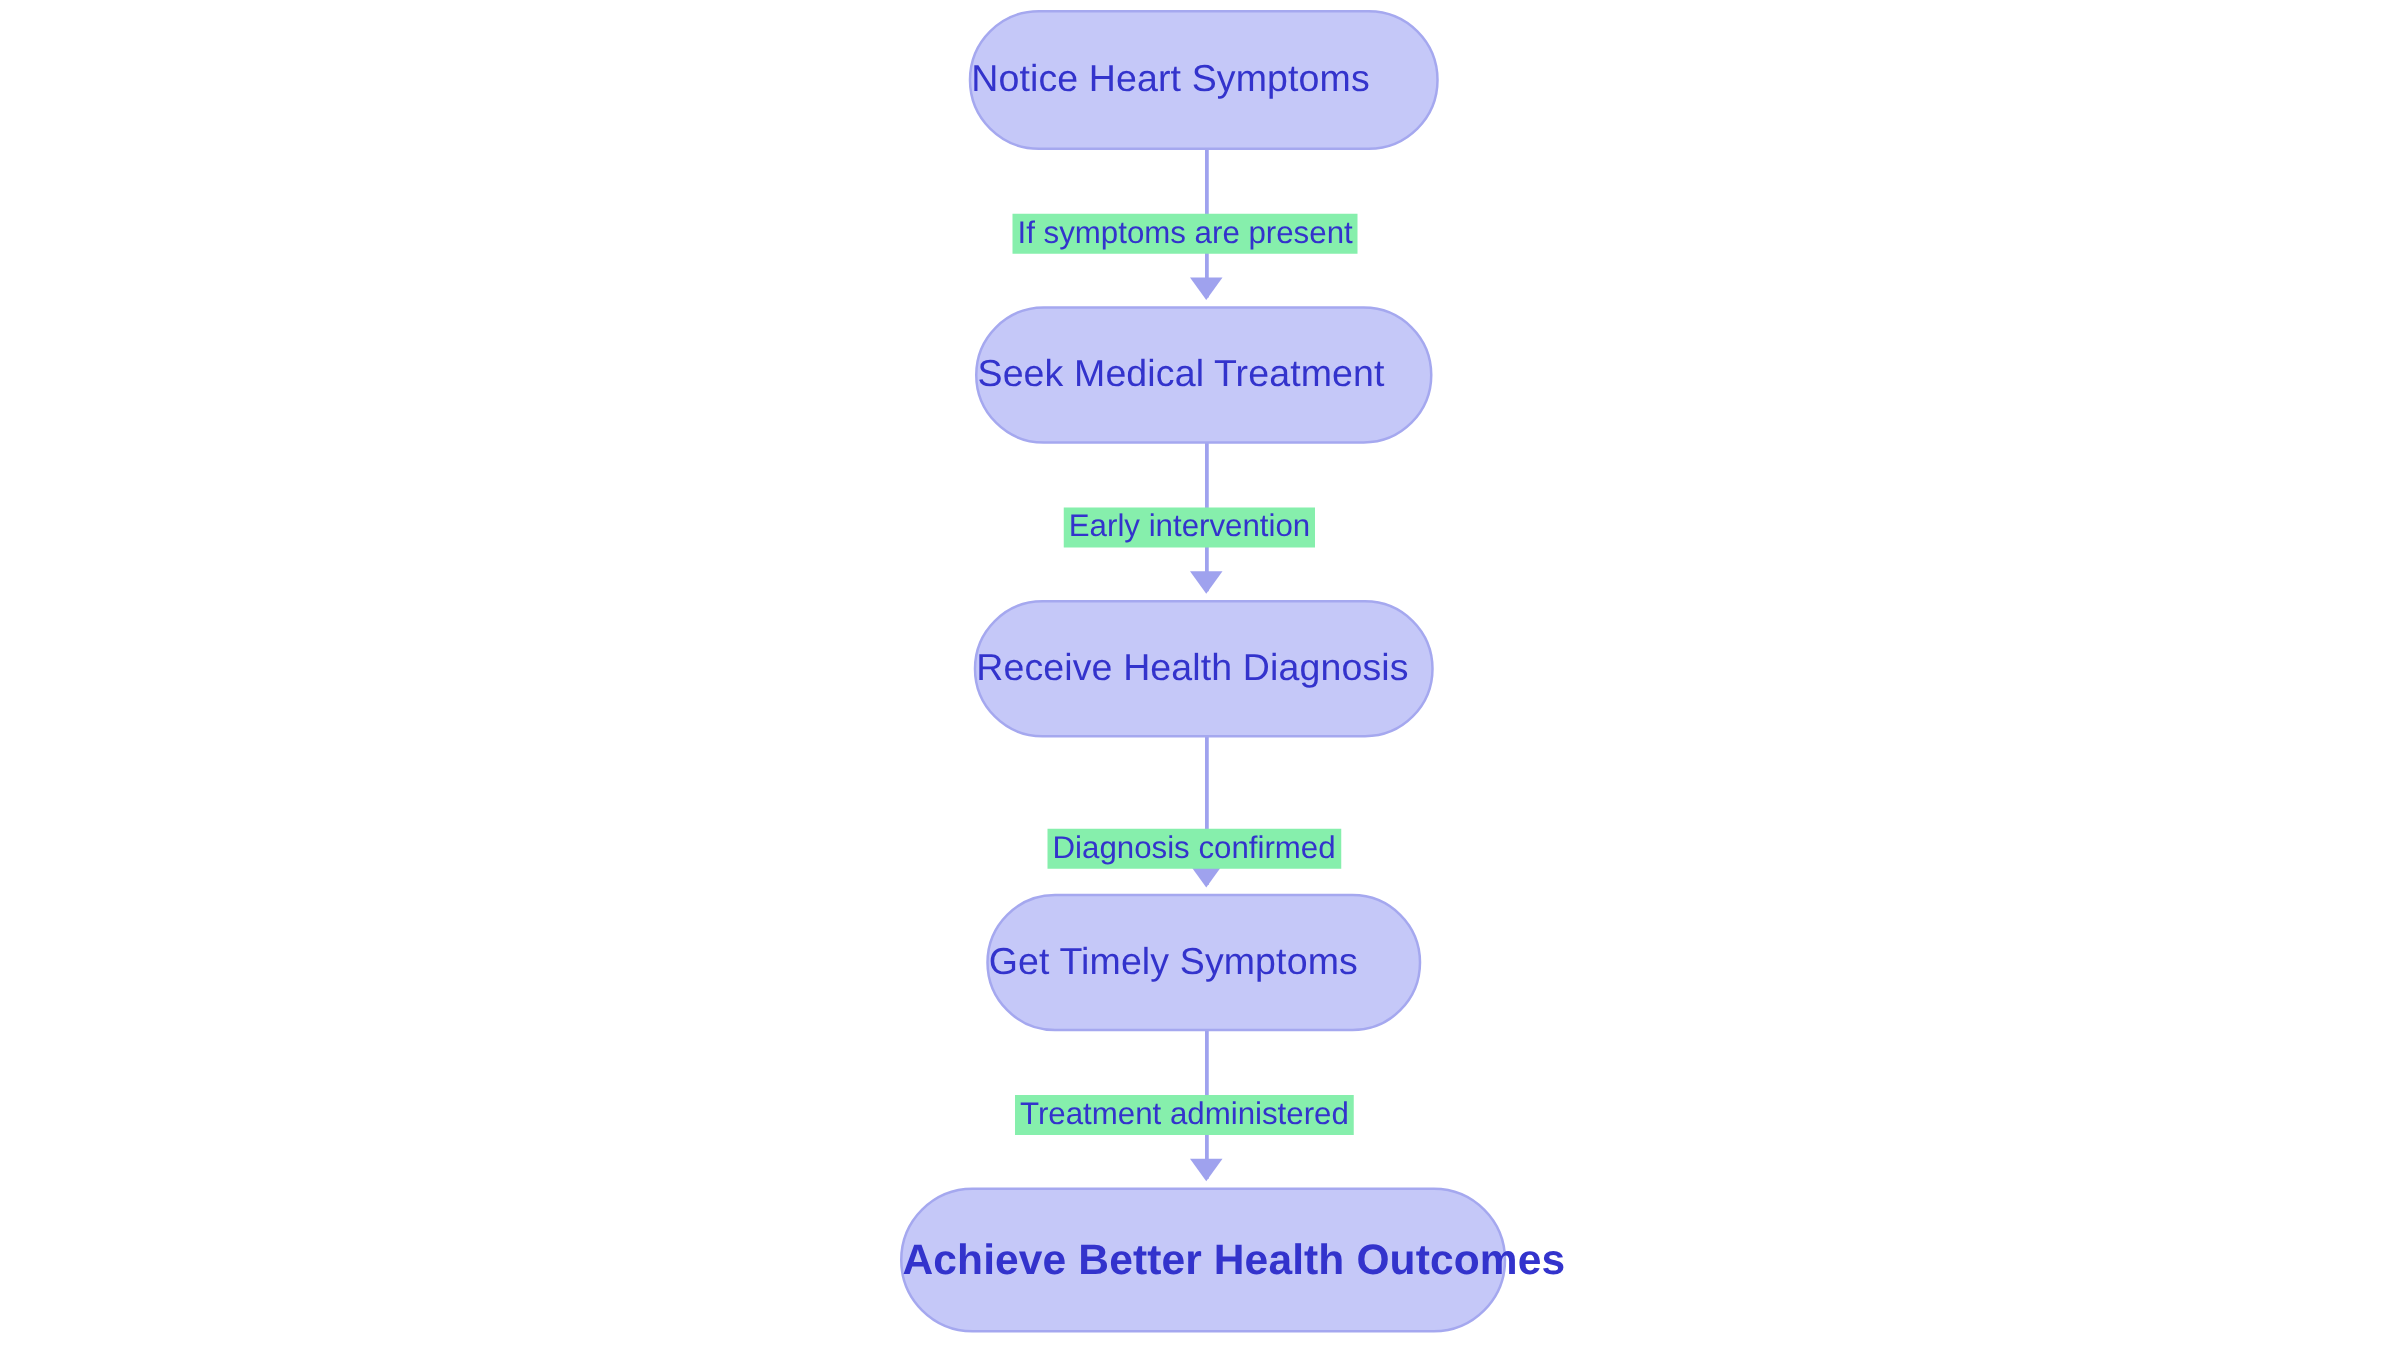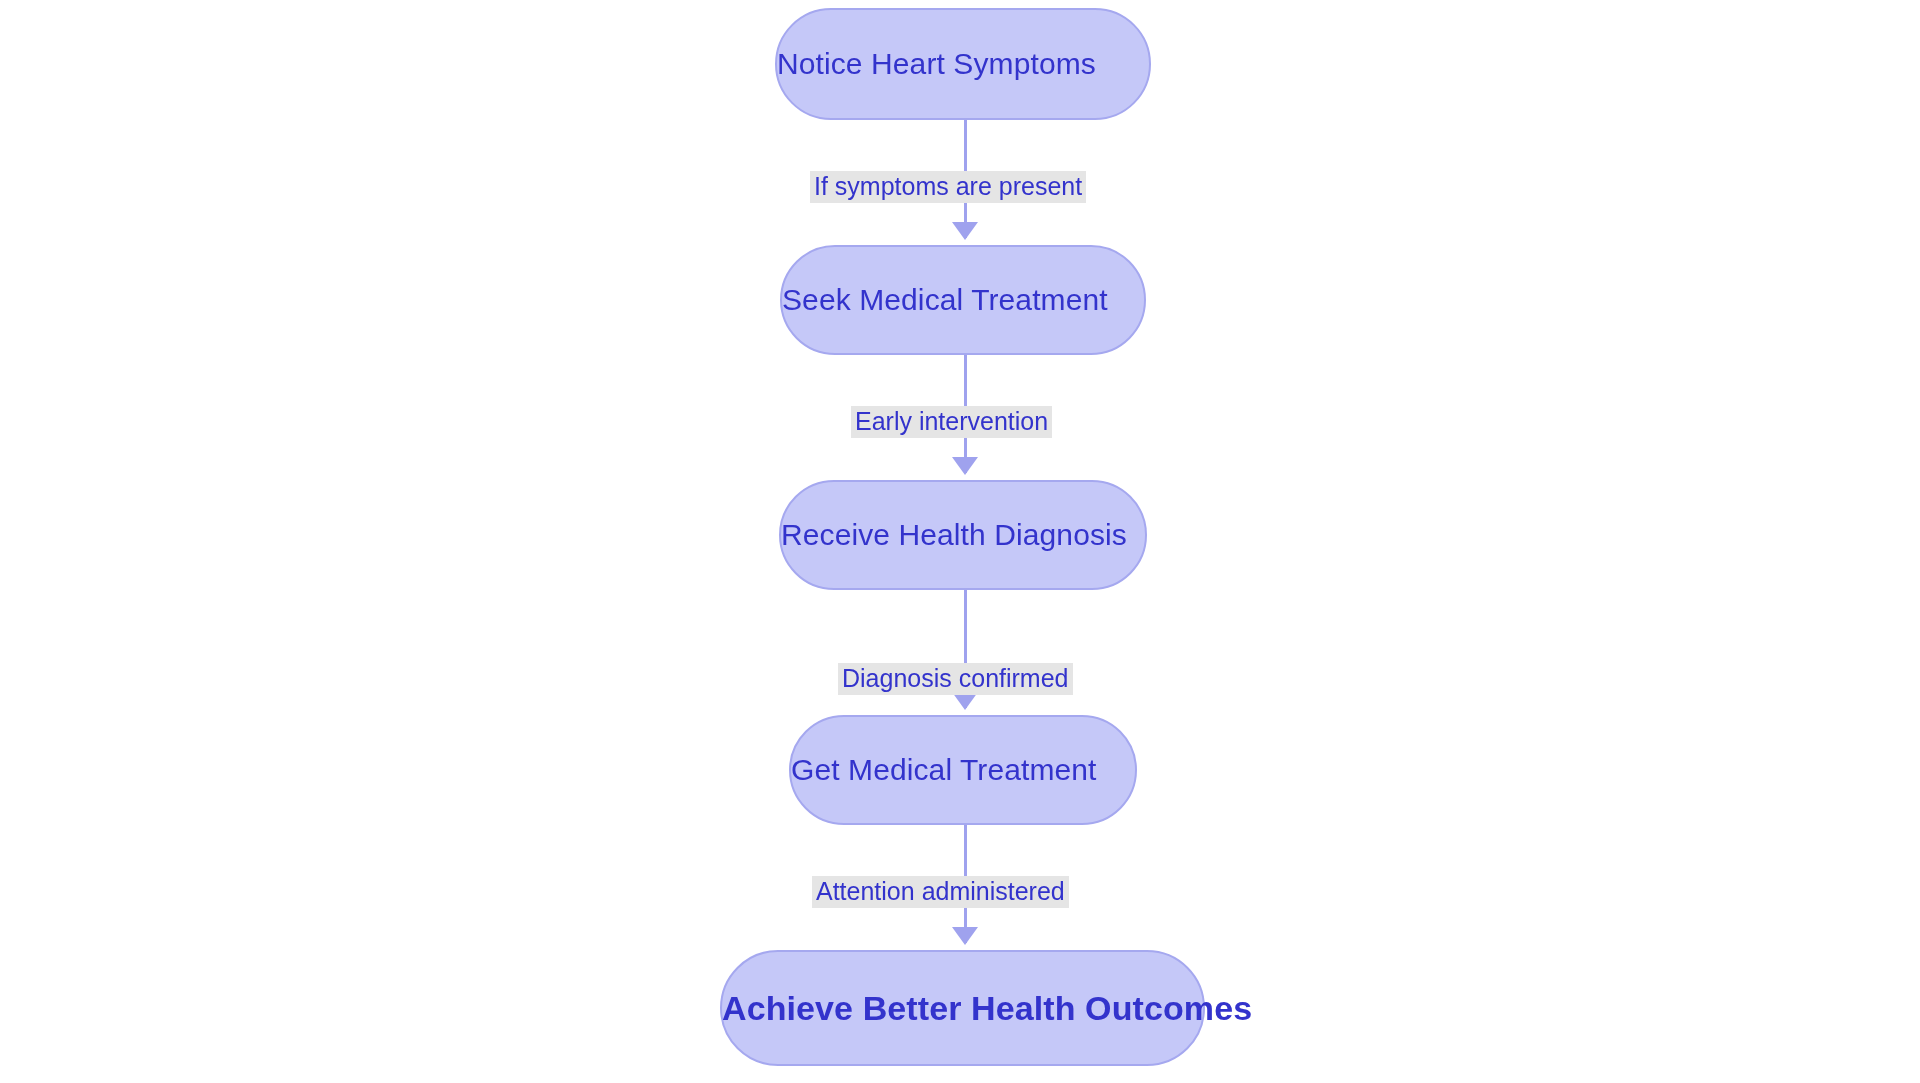--- a/index.html
+++ b/index.html
@@ -84,21 +84,21 @@
   .arrowhead-4 { top: 927px; }
 
   
   .edge-label {
     position: absolute;
     color: #3333cc;
     font-family: "Liberation Sans", sans-serif;
     font-size: 25px;
     font-weight: 400;
     white-space: nowrap;
-    background: #e5e5e5;
+    background: #86efac;
     padding: 2px 4px;
     line-height: 1.1;
     z-index: 4;
     text-align: right;
   }
   .edge-label-1 { left: 810px; top: 171px; }
   .edge-label-2 { left: 851px; top: 406px; }
   .edge-label-3 { left: 838px; top: 641px; margin-top: 22px; }
   .edge-label-4 { left: 812px; top: 876px; }
 </style>
@@ -125,24 +125,24 @@
 
   <div class="node node-3">
     <span class="node-label">Receive Health Diagnosis</span>
   </div>
 
   <div class="connector connector-3"></div>
   <div class="arrowhead arrowhead-3"></div>
   <div class="edge-label edge-label-3">Diagnosis confirmed</div>
 
   <div class="node node-4">
-    <span class="node-label">Get Medical Treatment</span>
+    <span class="node-label">Get Timely Symptoms</span>
   </div>
 
   <div class="connector connector-4"></div>
   <div class="arrowhead arrowhead-4"></div>
-  <div class="edge-label edge-label-4">Attention administered</div>
+  <div class="edge-label edge-label-4">Treatment administered</div>
 
   <div class="node node-5">
     <span class="node-label">Achieve Better Health Outcomes</span>
   </div>
 
 </div>
 
 </body></html>

